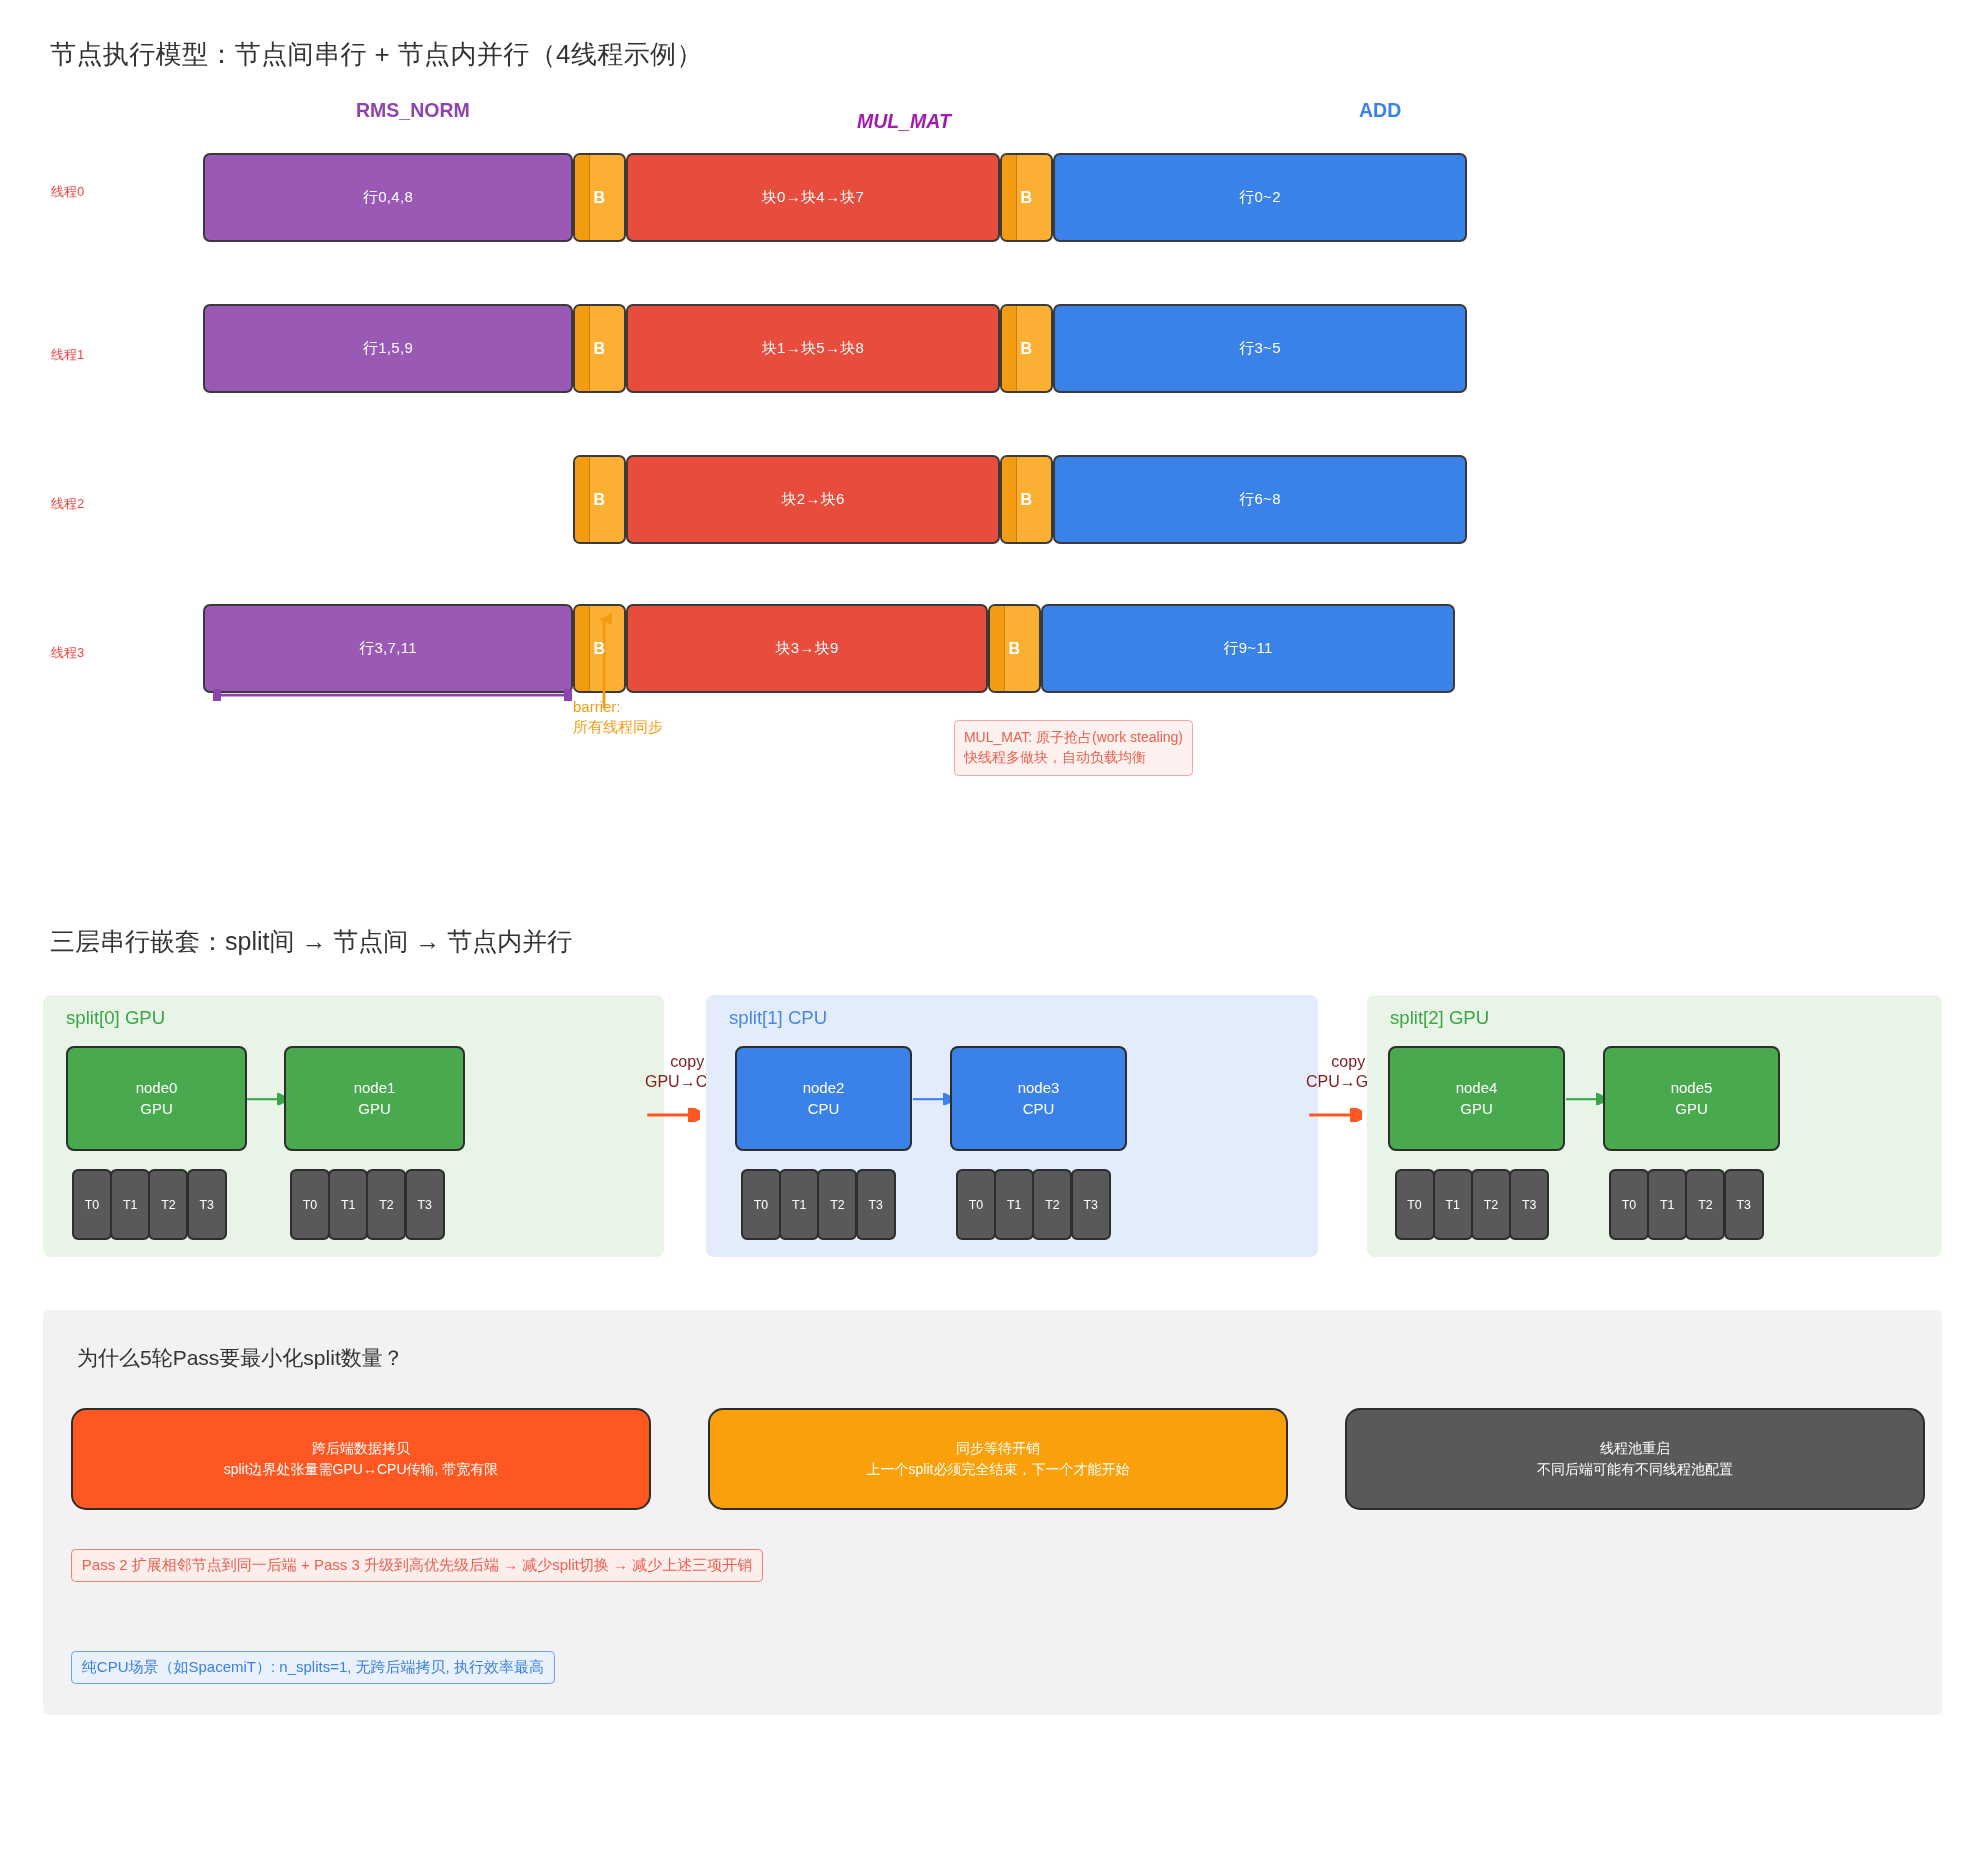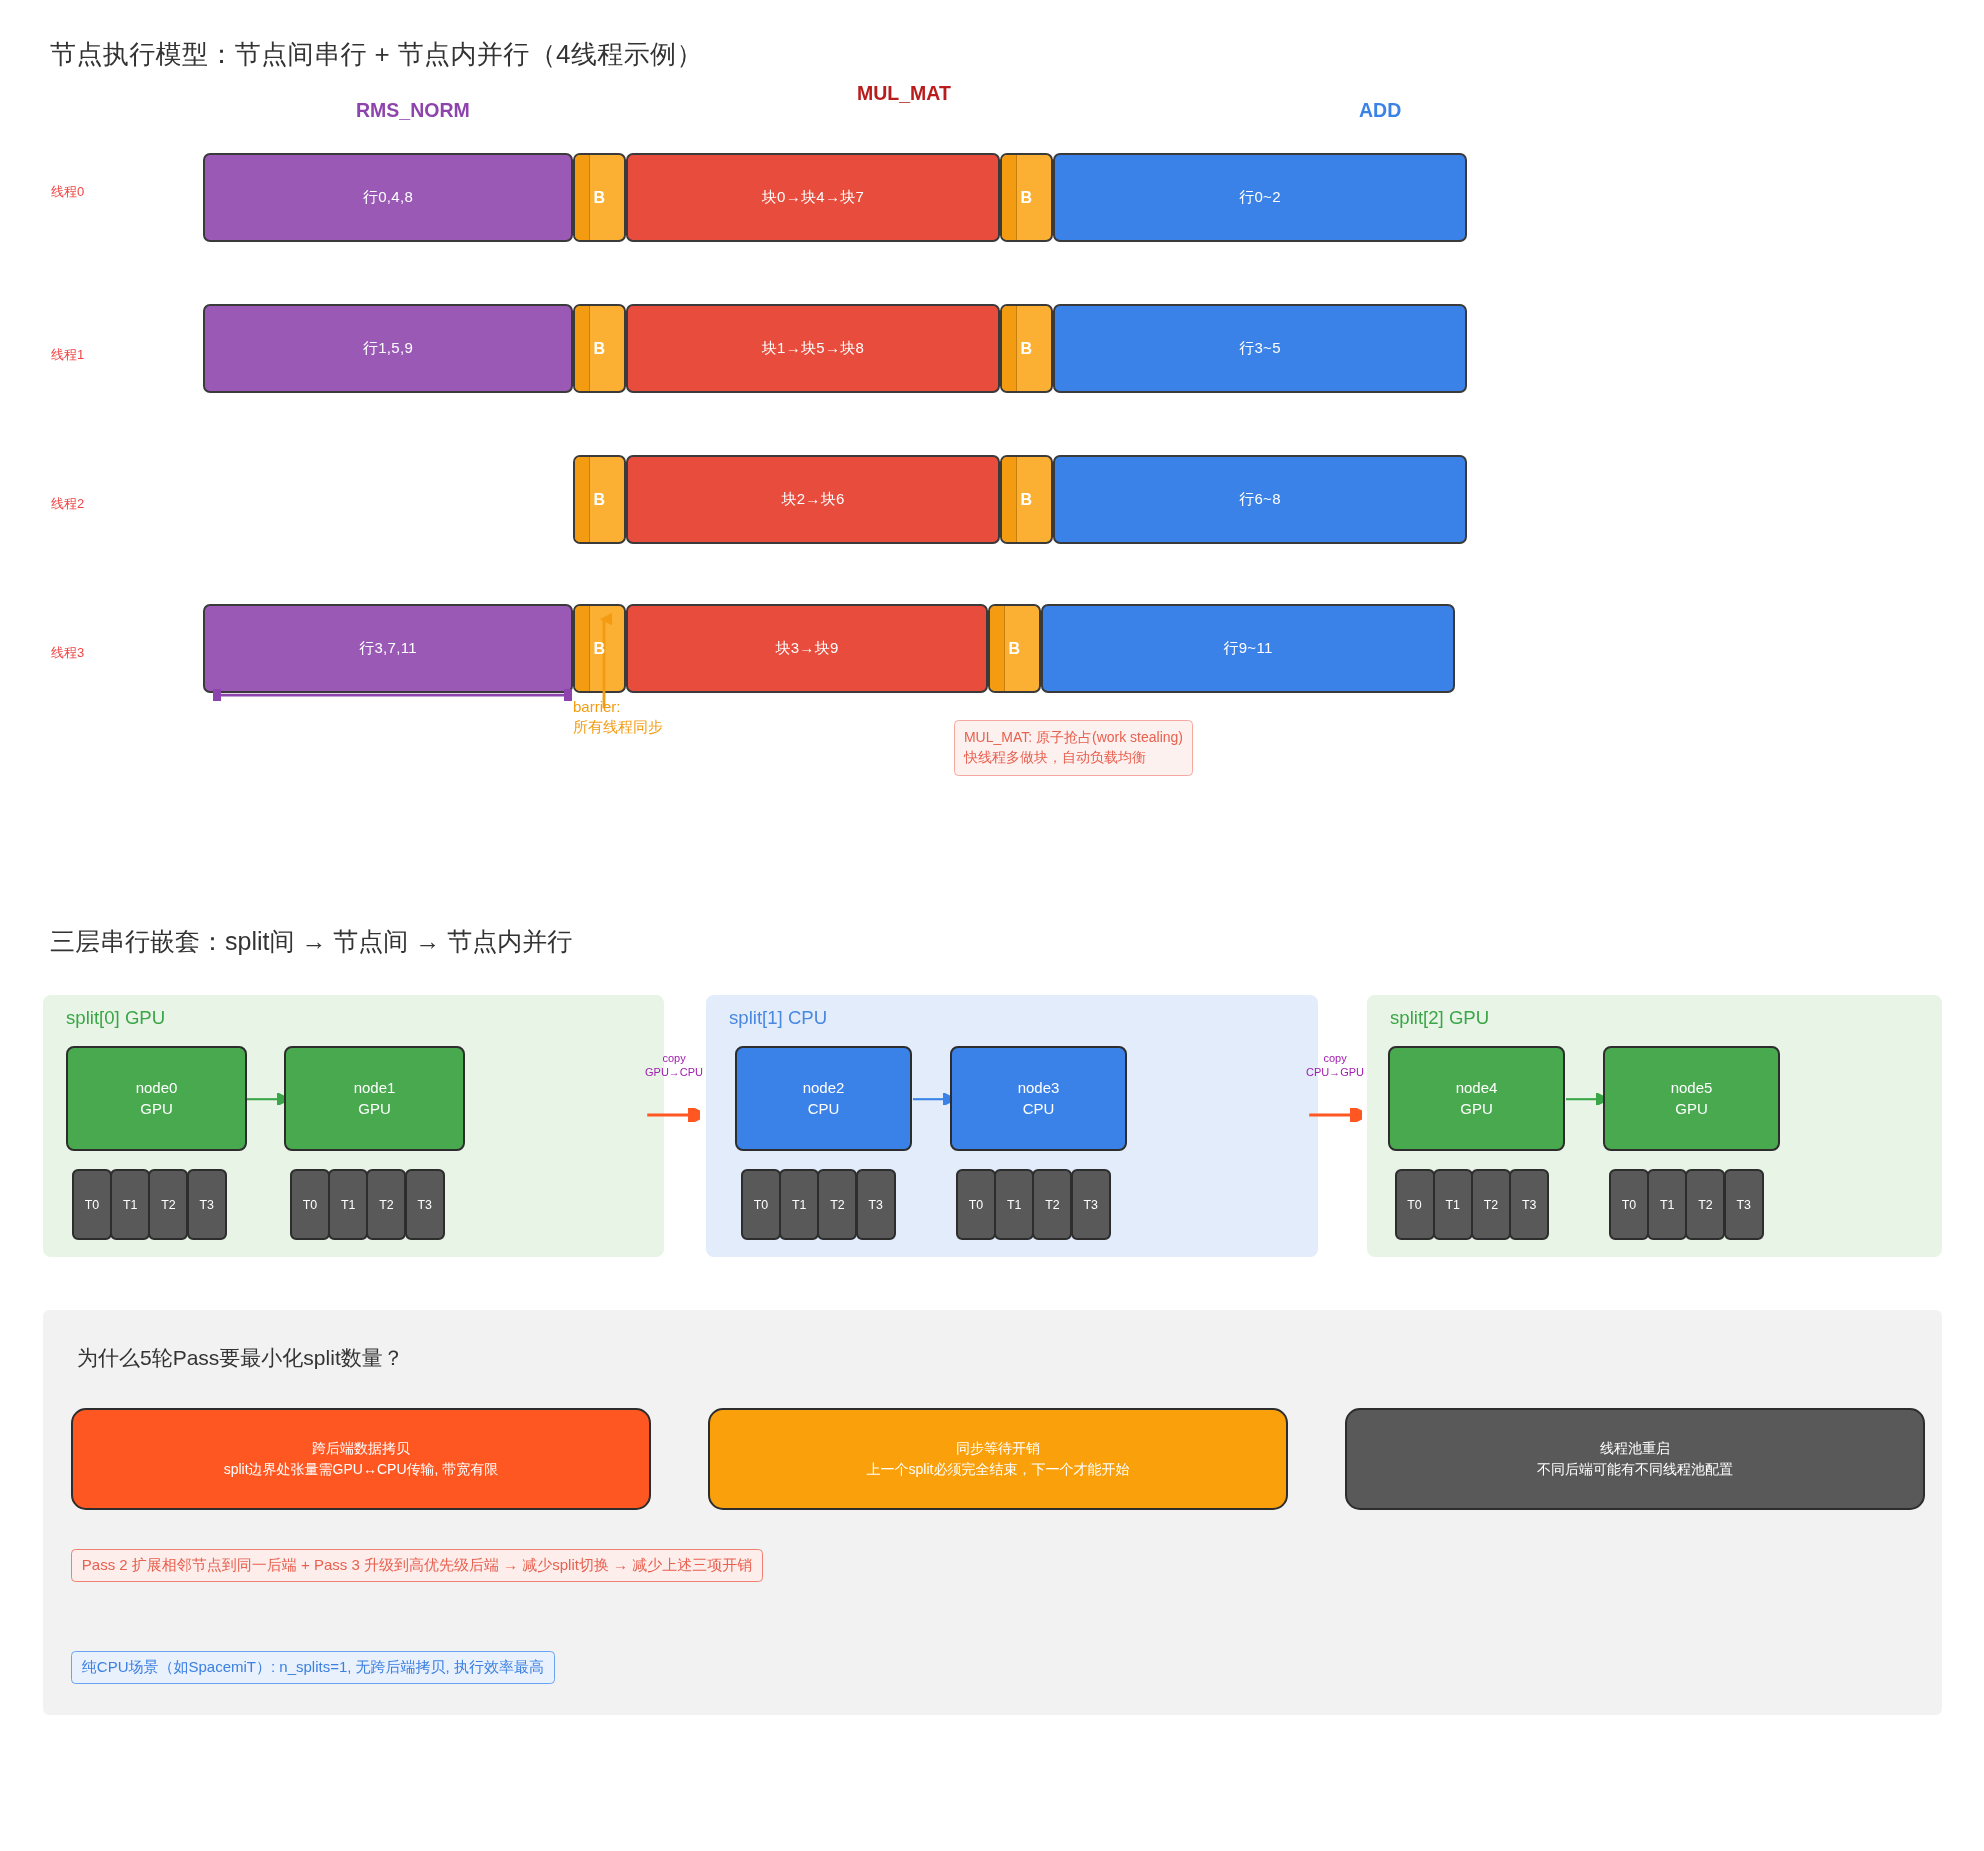--- a/index.html
+++ b/index.html
@@ -14,21 +14,21 @@
   }
 
   
   .sec1-title {
     position: absolute; left: 50px; top: 37px;
     font-size: 26px; color: #333333; letter-spacing: 0.4px;
   }
 
   .op-header { position: absolute; font-size: 19.5px; font-weight: 600; }
   #op-rmsnorm { left: 356px; top: 99px; color: #8e44ad; }
-  #op-mulmat  { left: 857px; top: 82px; color: #b91c1c; }
+  #op-mulmat  { left: 857px; top: 110px; color: #a21caf; font-style: italic; }
   #op-add     { left: 1359px; top: 99px; color: #3b82e8; }
 
   .thread-label {
     position: absolute; left: 51px; font-size: 13px; color: #ef4444;
   }
 
   .bar-row { position: absolute; left: 203px; height: 89px; }
   .seg {
     position: absolute; top: 0; height: 89px;
     border: 2.2px solid #3a3a3a;
@@ -105,21 +105,21 @@
   .tgroup { position: absolute; top: 174px; display: flex; }
   .tbox {
     width: 40px; height: 71px;
     background: #595959; border: 2px solid #2d2d2d; border-radius: 6.2px;
     display: flex; align-items: center; justify-content: center;
     color: #ffffff; font-size: 12.4px;
     margin-right: -1.8px;
   }
 
   .copy-label {
-    position: absolute; font-size: 11px; color: #a21caf;
+    position: absolute; font-size: 16px; color: #7f1d1d;
     line-height: 1.25; text-align: center; white-space: nowrap;
   }
   .copy-arrow { position: absolute; top: 1108px; width: 53px; height: 14px; }
 
   
   .panel3 {
     position: absolute; left: 43px; top: 1310px; width: 1899px; height: 405px;
     background: #f2f2f2; border-radius: 6.2px;
   }
   .q-title { position: absolute; left: 34px; top: 34px; font-size: 21px; color: #333333; }

